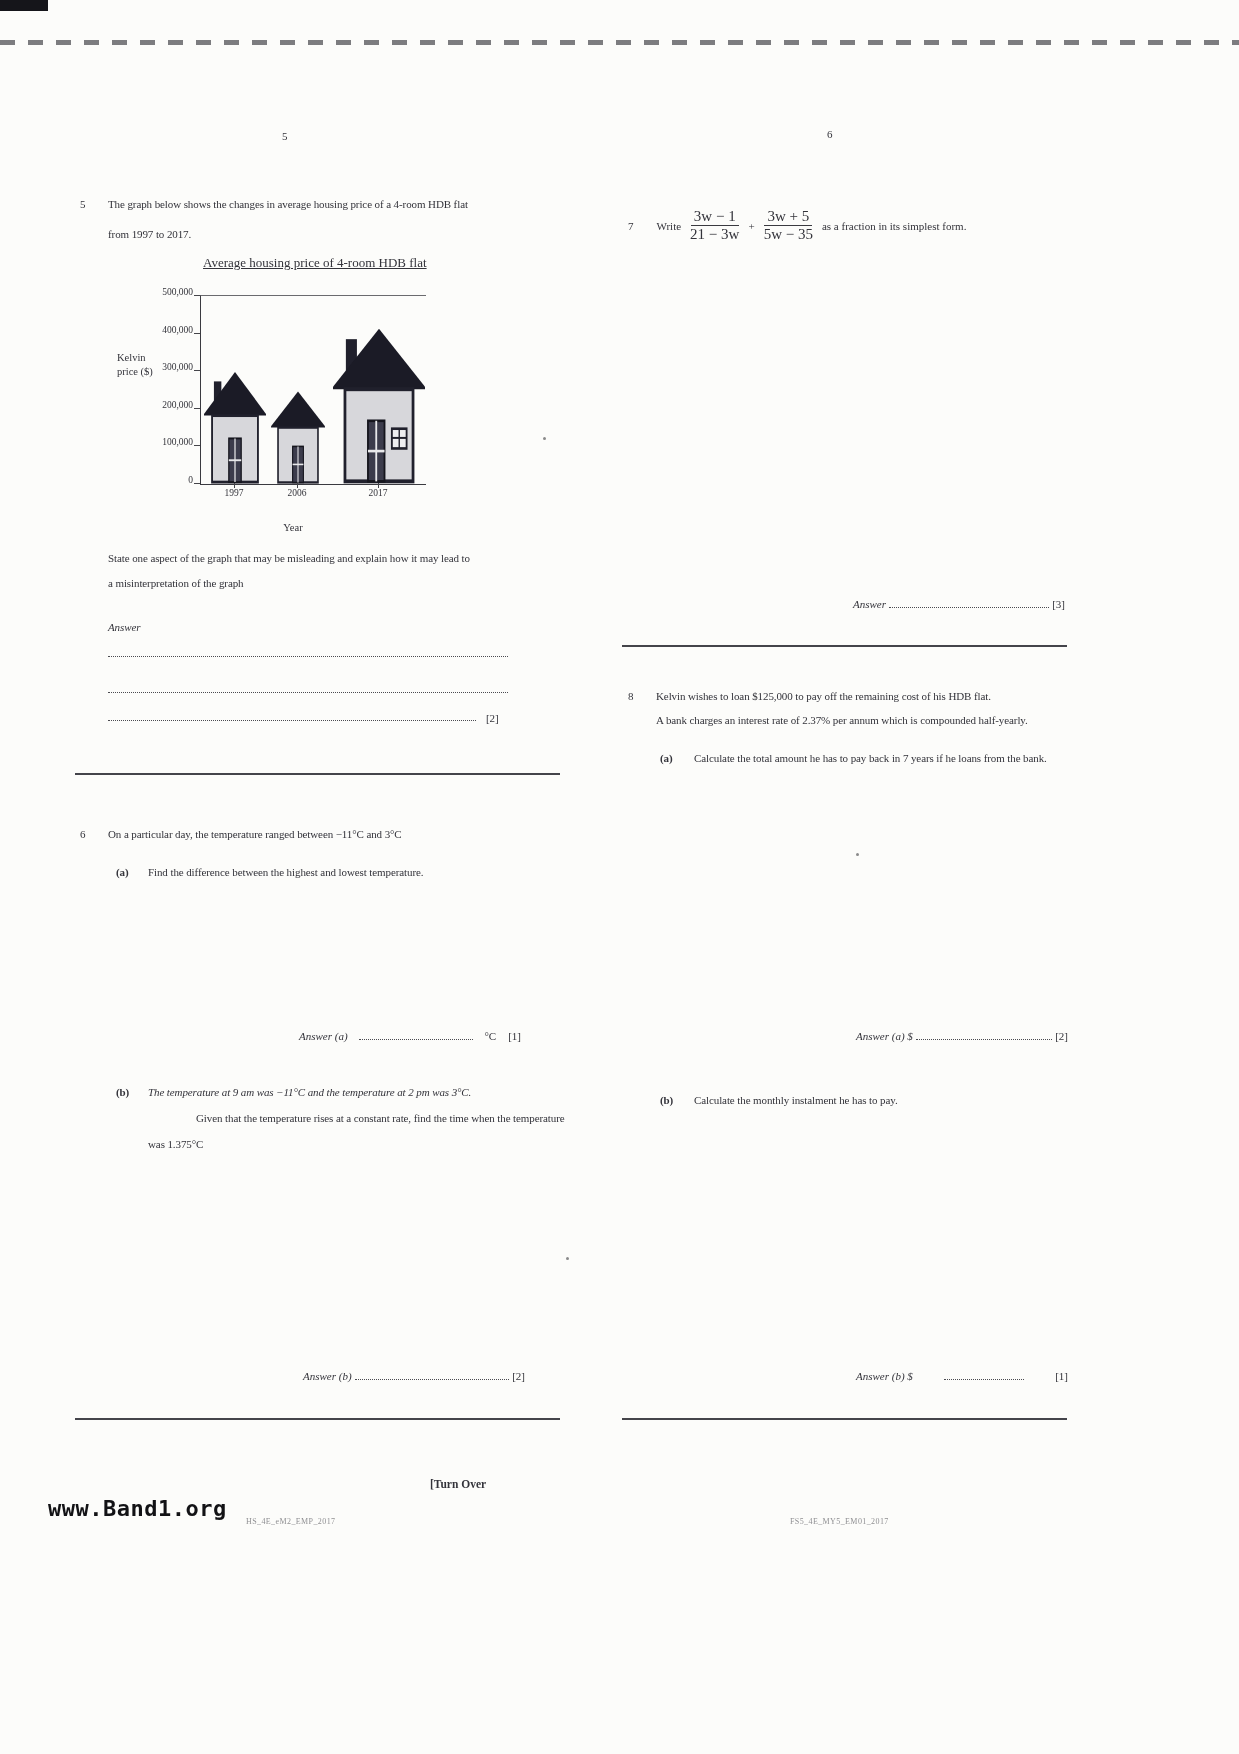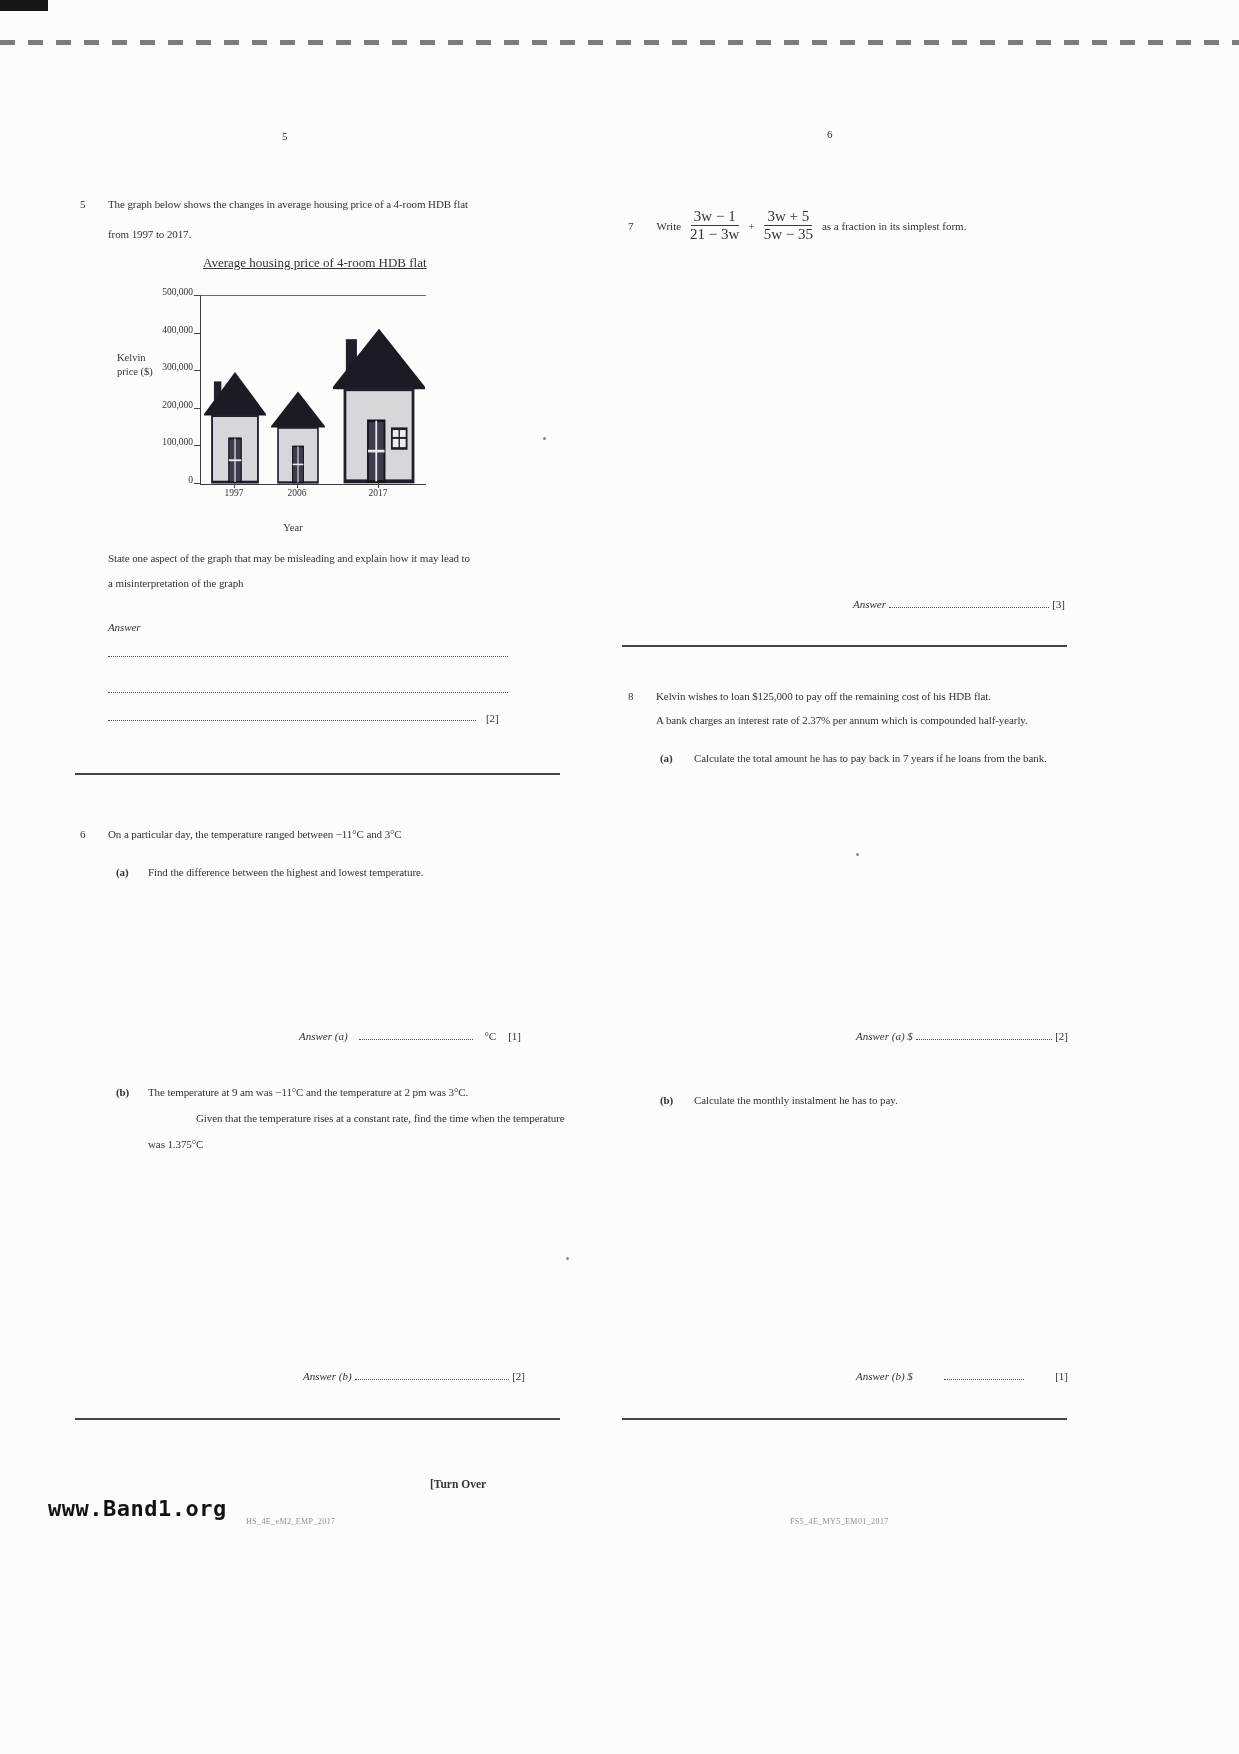--- a/index.html
+++ b/index.html
@@ -149,21 +149,21 @@
     <div class="abs txt" style="left:148px;top:866px;">Find the difference between the highest and lowest temperature.</div>
 
     <div class="ansrow" style="left:299px;top:1010px;width:222px;gap:8px;">
       <span class="ital">Answer (a)</span>
       <span class="dots"></span>
       <span>°C</span>
       <span style="margin-left:4px;">[1]</span>
     </div>
 
     <div class="abs txt" style="left:116px;top:1086px;font-weight:600;">(b)</div>
-    <div class="abs txt" style="left:148px;top:1086px;">The temperature at 9 am was −11°C and the temperature at 2 pm was 3°C.</div>
+    <div class="abs txt" style="left:148px;top:1086px;font-style:italic;">The temperature at 9 am was −11°C and the temperature at 2 pm was 3°C.</div>
     <div class="abs txt" style="left:148px;top:1112px;margin-left:48px;">Given that the temperature rises at a constant rate, find the time when the temperature</div>
     <div class="abs txt" style="left:148px;top:1138px;text-align:right;">was 1.375°C</div>
 
     <div class="ansrow" style="left:303px;top:1350px;width:222px;">
       <span class="ital">Answer (b)</span>
       <span class="dots"></span>
       <span>[2]</span>
     </div>
 
     <div class="hr" style="left:75px;top:1418px;width:485px;"></div>

